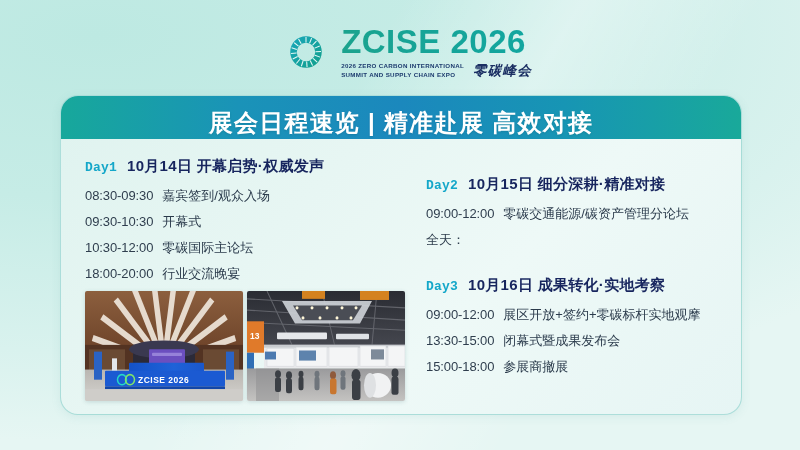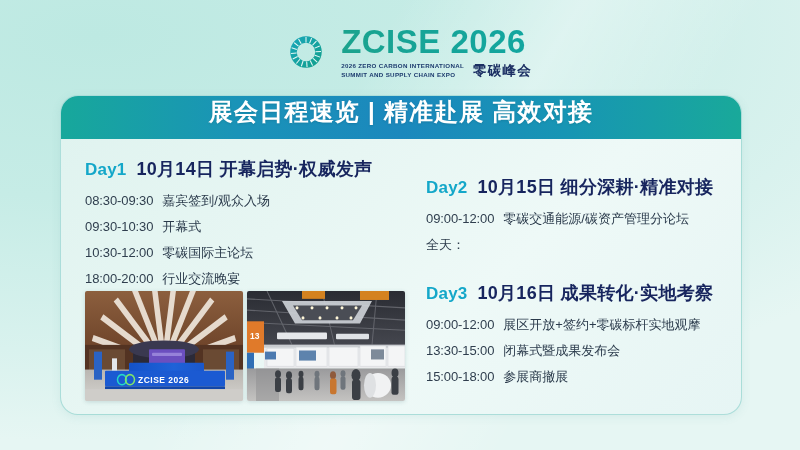--- a/index.html
+++ b/index.html
@@ -37,20 +37,21 @@
     -webkit-background-clip:text;background-clip:text;-webkit-text-fill-color:transparent;
   }
   .logo-sub-row{display:flex;align-items:center;gap:9px;margin-top:4px;}
   .logo-sub-en{
     font-size:6.2px;font-weight:bold;color:#1d3b6e;line-height:1.42;
     letter-spacing:.32px;white-space:pre-line;
   }
   .logo-sub-cn{
     font-size:13.5px;font-weight:bold;color:#1b2f63;letter-spacing:1.2px;
     line-height:1;
+    font-style:italic;
   }
 
   
   .card{
     position:absolute;left:60px;top:95px;width:680px;height:318px;
     border-radius:18px;overflow:hidden;
     background:linear-gradient(135deg,#dff3ef 0%,#e7f6f3 35%,#eef9f7 62%,#e6f5f4 100%);
     border:1px solid rgba(120,200,195,.55);
     box-shadow:0 2px 10px rgba(70,150,150,.10);
   }
@@ -61,39 +62,39 @@
   .card-rays svg{display:block;width:100%;height:100%;}
   .card-rays2{
     position:absolute;right:-60px;bottom:-180px;width:300px;height:300px;
     pointer-events:none;opacity:.55;
   }
   .card-rays2 svg{display:block;width:100%;height:100%;}
 
   .card-header{
     position:relative;height:43px;
     background:linear-gradient(90deg,#17a89b 0%,#1a93b8 26%,#1b88bd 50%,#1795b4 74%,#19a99a 100%);
-    display:flex;align-items:flex-start;justify-content:center;
+    display:flex;align-items:flex-end;justify-content:center;
   }
   .card-header-title{
     color:#ffffff;font-size:24px;font-weight:bold;letter-spacing:1.2px;
     text-shadow:0 1px 2px rgba(0,60,70,.18);
   }
 
   .card-body{position:relative;height:275px;}
 
   .col{position:absolute;}
   .col-left{left:24px;top:18px;width:318px;}
   .col-right{left:365px;top:36px;width:300px;}
 
   .day-head{
     display:flex;align-items:baseline;gap:10px;margin-bottom:11px;
     white-space:nowrap;
   }
-  .day-label{font-size:17px;font-weight:bold;color:#14a7c9;letter-spacing:.2px;}
-  .day-title{font-size:18px;font-weight:bold;color:#17255e;letter-spacing:.3px;}
+  .day-label{font-size:13px;font-weight:bold;color:#14a7c9;letter-spacing:.2px;font-family:Liberation Mono, monospace;}
+  .day-title{font-size:15px;font-weight:bold;color:#17255e;letter-spacing:.3px;}
 
   .sched-list{list-style:none;margin:0;padding:0;}
   .sched-item{
     display:flex;gap:9px;font-size:13px;color:#2c3a4a;
     line-height:1.35;margin-bottom:8.5px;white-space:nowrap;
   }
   .sched-time{color:#2f3e4e;letter-spacing:-.1px;flex:0 0 auto;}
   .sched-desc{color:#2a3a4b;}
   .sched-item.full .sched-time{letter-spacing:0;}
 

